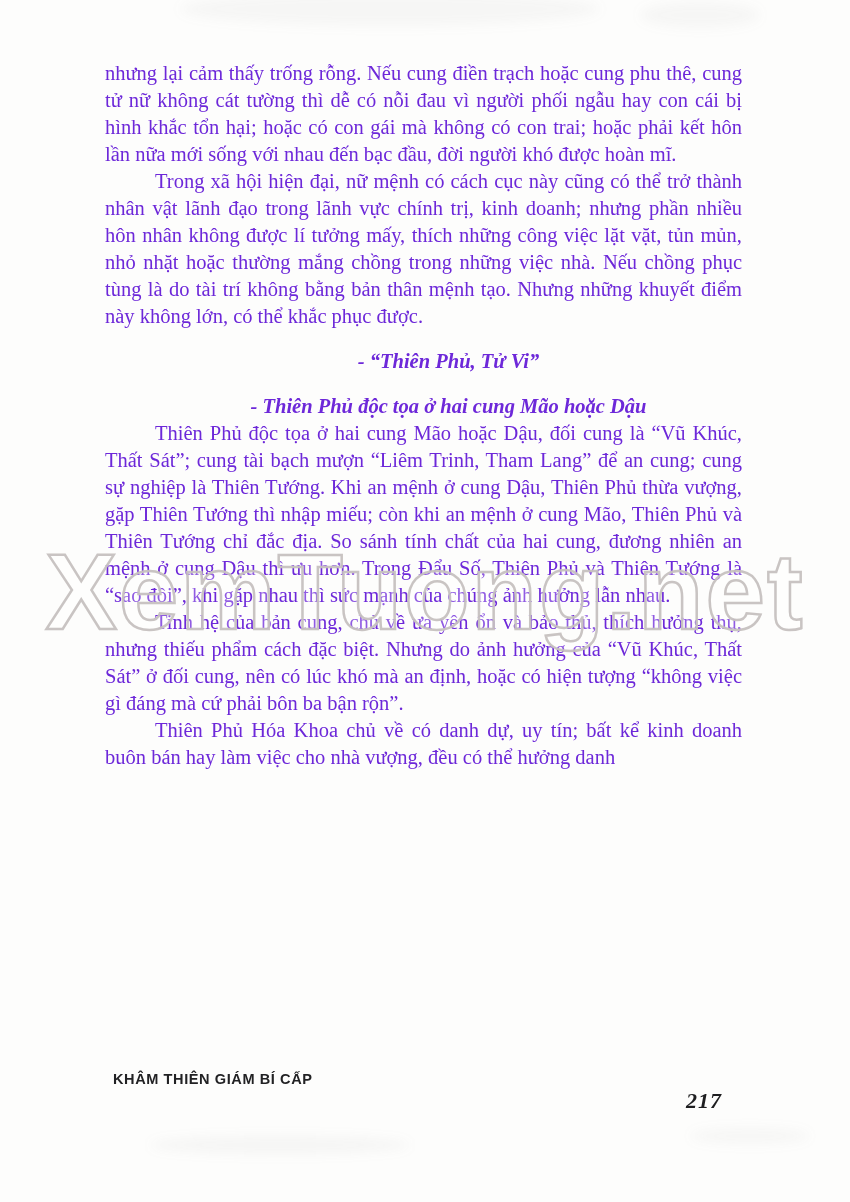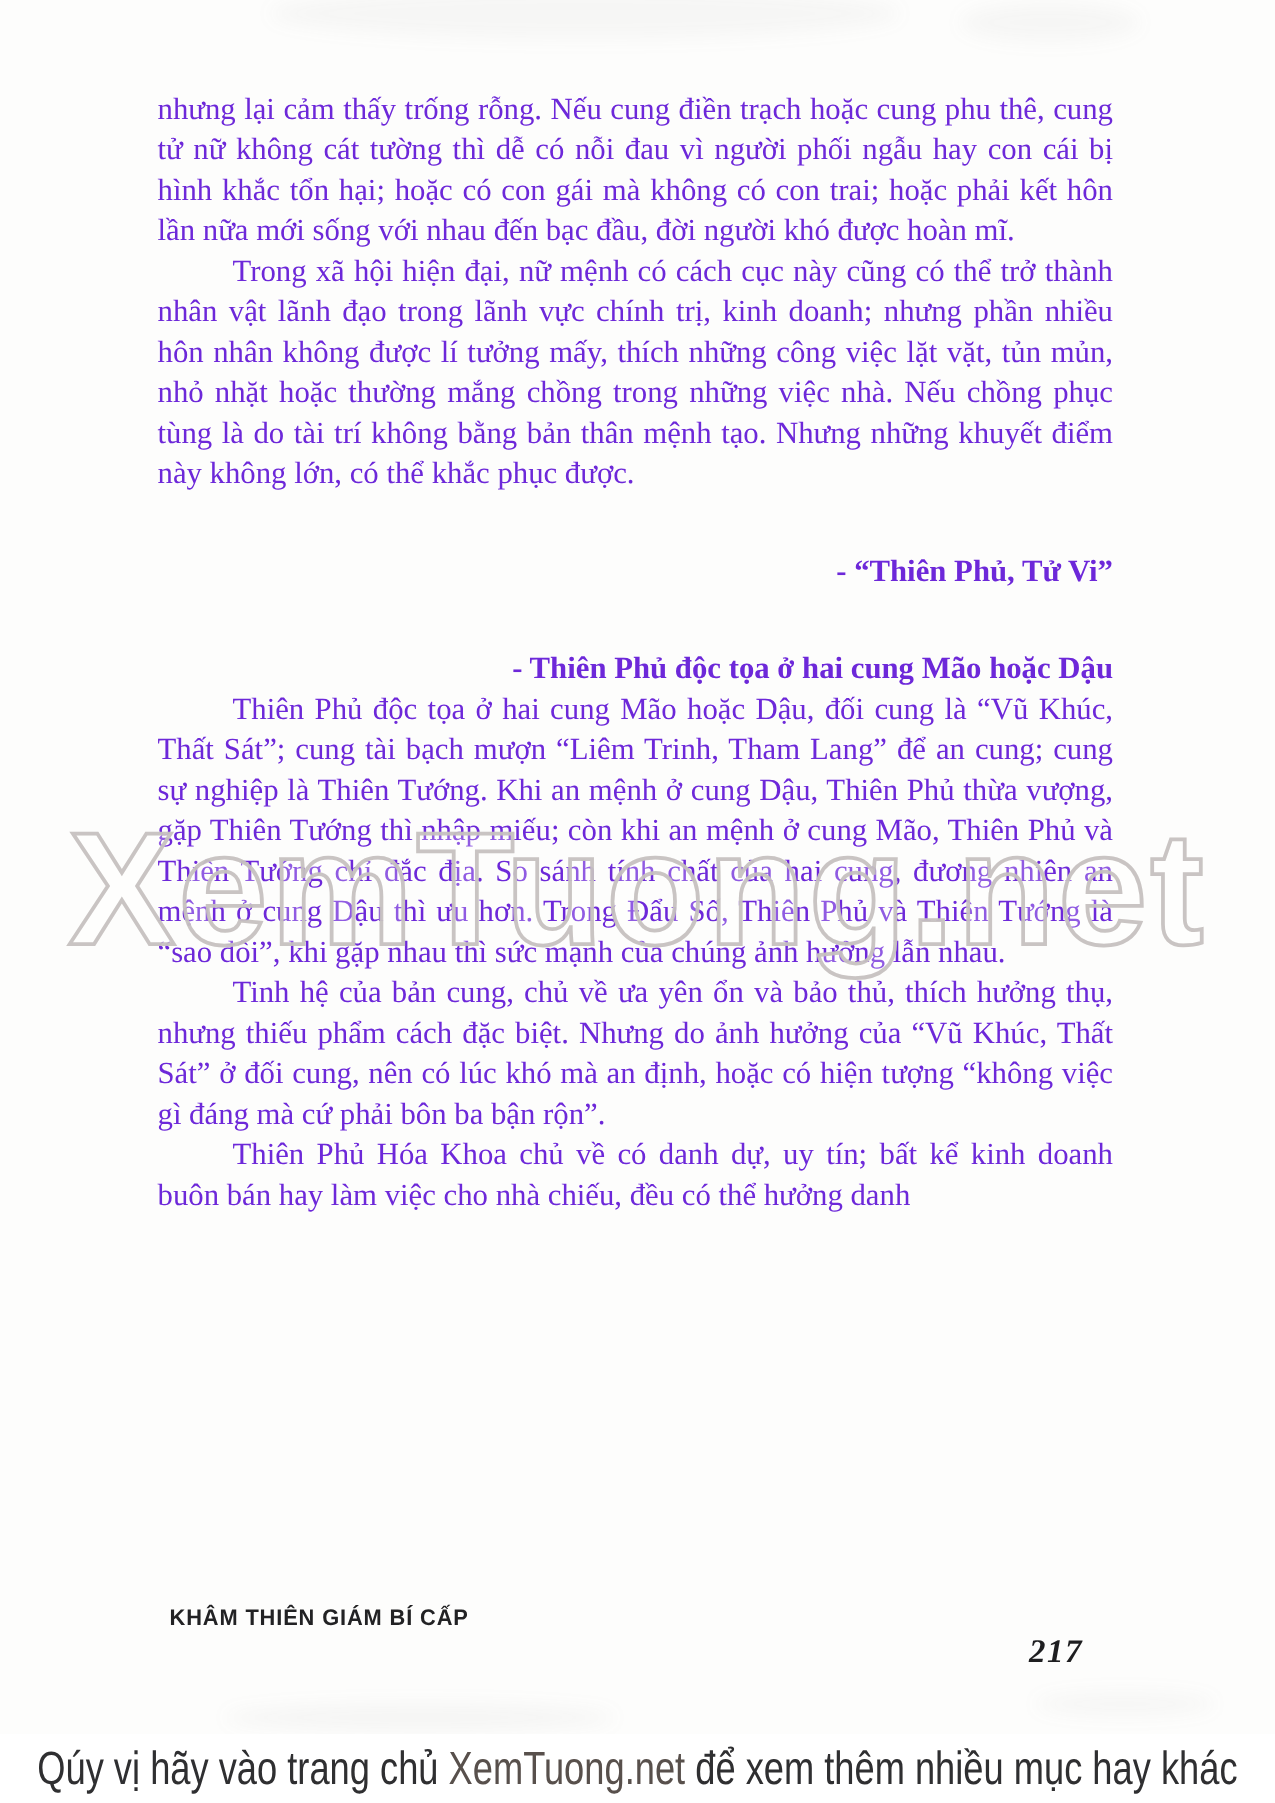--- a/index.html
+++ b/index.html
@@ -15,21 +15,21 @@
   .n3{left:150px;top:1136px;width:260px;height:18px;background:rgba(120,120,120,0.06);}
   .n4{left:690px;top:1128px;width:120px;height:16px;background:rgba(120,120,120,0.05);}
 
   .textblock{
     position:absolute;left:105px;top:60px;width:637px;
     font-size:20.5px;line-height:27px;color:#6d28d9;
     text-align:justify;z-index:1;
   }
   .para{margin:0;}
   .para.indent{text-indent:50px;}
-  .heading{margin:38px 0 0 0;font-weight:bold;text-align:right;padding-left:50px;font-size:20.5px;}
+  .heading{margin:18px 0 0 0;font-weight:bold;text-align:center;padding-left:50px;font-size:20.5px;font-style:italic;}
 
   .watermark{
     position:absolute;left:0;top:526px;width:850px;z-index:3;
     text-align:center;white-space:nowrap;pointer-events:none;
     font-family:"Liberation Sans", sans-serif;font-weight:bold;
     font-size:107px;line-height:1.25;letter-spacing:2px;
     color:rgba(255,255,255,0.25);
     -webkit-text-stroke:2.5px #c7c2c0;
     text-stroke:2.5px #c7c2c0;
     opacity:0.95;
@@ -68,24 +68,21 @@
   <div class="noise n3"></div>
   <div class="noise n4"></div>
 
   <div class="textblock">
     <p class="para">nhưng lại cảm thấy trống rỗng. Nếu cung điền trạch hoặc cung phu thê, cung tử nữ không cát tường thì dễ có nỗi đau vì người phối ngẫu hay con cái bị hình khắc tổn hại; hoặc có con gái mà không có con trai; hoặc phải kết hôn lần nữa mới sống với nhau đến bạc đầu, đời người khó được hoàn mĩ.</p>
     <p class="para indent">Trong xã hội hiện đại, nữ mệnh có cách cục này cũng có thể trở thành nhân vật lãnh đạo trong lãnh vực chính trị, kinh doanh; nhưng phần nhiều hôn nhân không được lí tưởng mấy, thích những công việc lặt vặt, tủn mủn, nhỏ nhặt hoặc thường mắng chồng trong những việc nhà. Nếu chồng phục tùng là do tài trí không bằng bản thân mệnh tạo. Nhưng những khuyết điểm này không lớn, có thể khắc phục được.</p>
     <p class="heading">- “Thiên Phủ, Tử Vi”</p>
     <p class="heading">- Thiên Phủ độc tọa ở hai cung Mão hoặc Dậu</p>
     <p class="para indent">Thiên Phủ độc tọa ở hai cung Mão hoặc Dậu, đối cung là “Vũ Khúc, Thất Sát”; cung tài bạch mượn “Liêm Trinh, Tham Lang” để an cung; cung sự nghiệp là Thiên Tướng. Khi an mệnh ở cung Dậu, Thiên Phủ thừa vượng, gặp Thiên Tướng thì nhập miếu; còn khi an mệnh ở cung Mão, Thiên Phủ và Thiên Tướng chỉ đắc địa. So sánh tính chất của hai cung, đương nhiên an mệnh ở cung Dậu thì ưu hơn. Trong Đẩu Số, Thiên Phủ và Thiên Tướng là “sao đôi”, khi gặp nhau thì sức mạnh của chúng ảnh hưởng lẫn nhau.</p>
     <p class="para indent">Tinh hệ của bản cung, chủ về ưa yên ổn và bảo thủ, thích hưởng thụ, nhưng thiếu phẩm cách đặc biệt. Nhưng do ảnh hưởng của “Vũ Khúc, Thất Sát” ở đối cung, nên có lúc khó mà an định, hoặc có hiện tượng “không việc gì đáng mà cứ phải bôn ba bận rộn”.</p>
-    <p class="para indent">Thiên Phủ Hóa Khoa chủ về có danh dự, uy tín; bất kể kinh doanh buôn bán hay làm việc cho nhà chiếu, đều có thể hưởng danh</p>
+    <p class="para indent">Thiên Phủ Hóa Khoa chủ về có danh dự, uy tín; bất kể kinh doanh buôn bán hay làm việc cho nhà vượng, đều có thể hưởng danh</p>
   </div>
 
   <div class="watermark">XemTuong.net</div>
 
   <div class="footer-title">KHÂM THIÊN GIÁM BÍ CẤP</div>
   <div class="page-number">217</div>
 
-  <div class="banner">
-    <div class="banner-inner"><span>Qúy vị hãy vào trang chủ </span><span class="banner-brand">XemTuong.net</span><span> để xem thêm nhiều mục hay khác</span></div>
-  </div>
 </div>
 
 </body></html>

